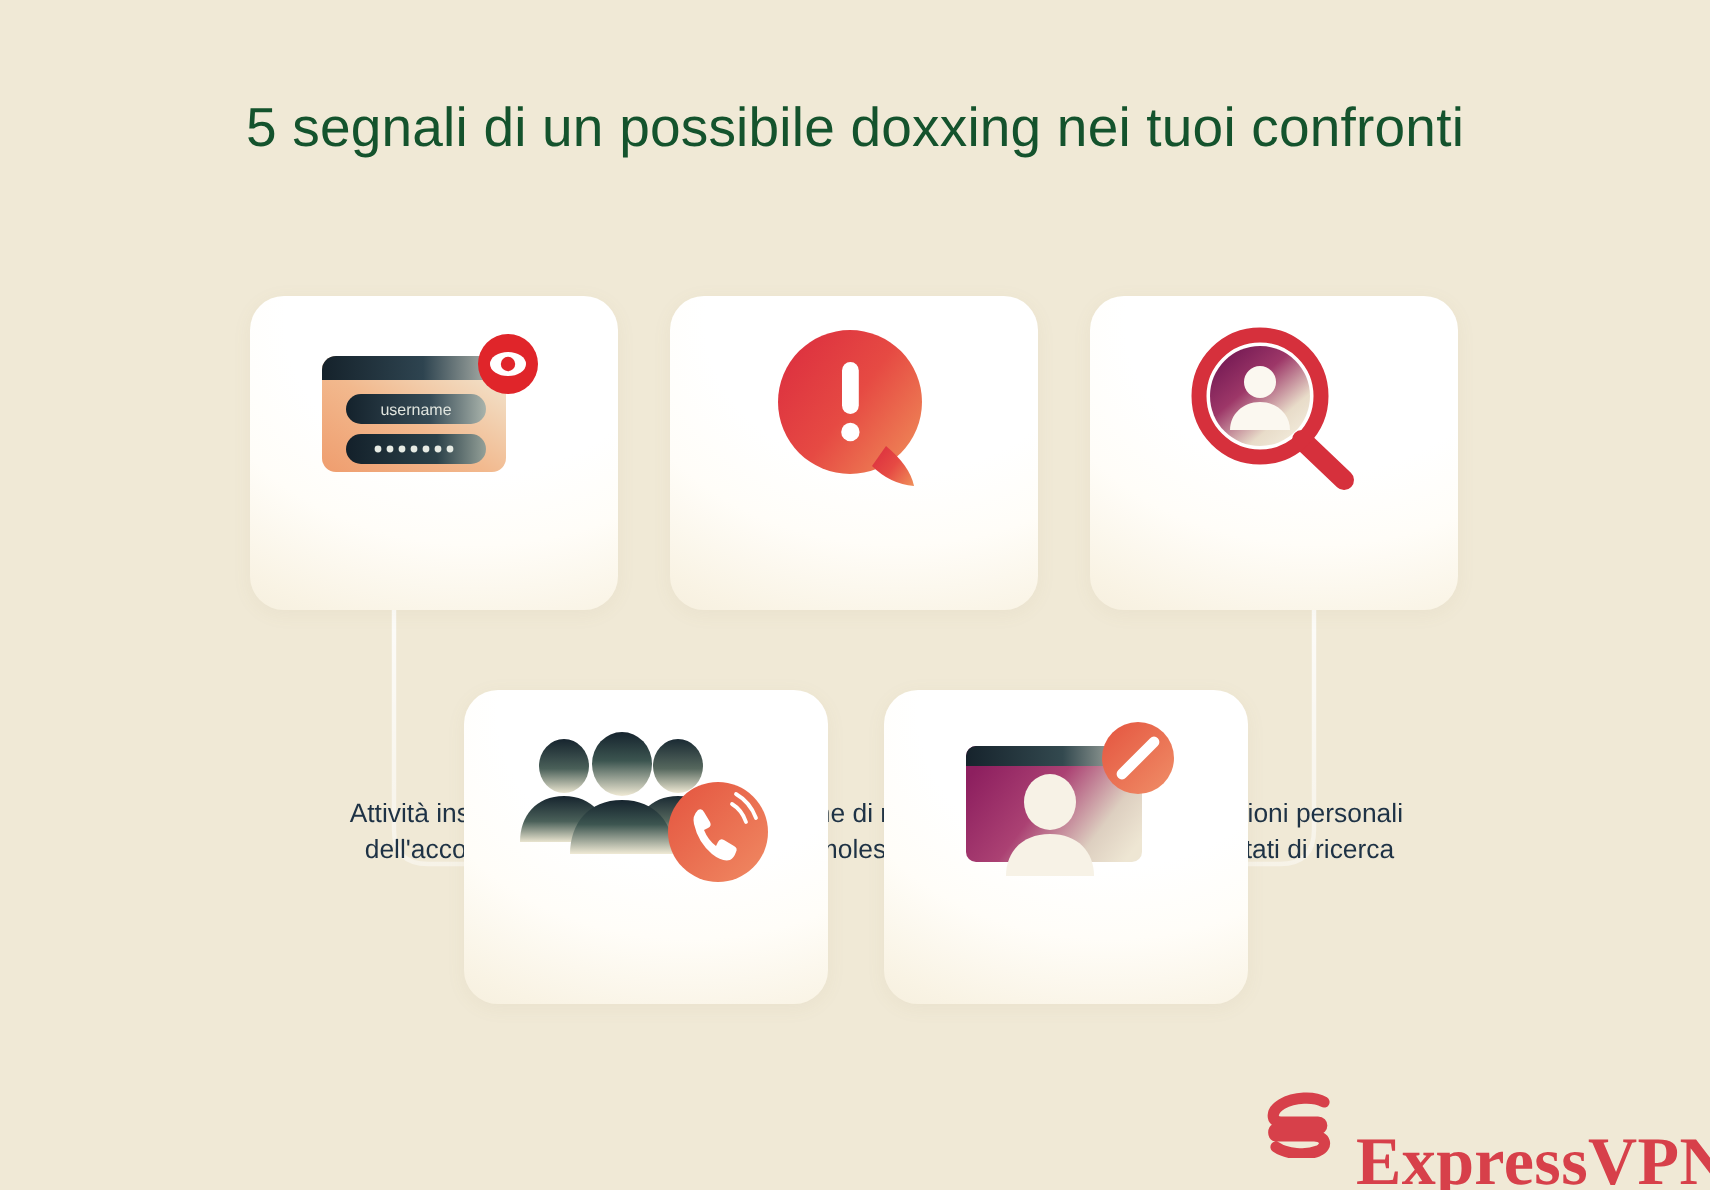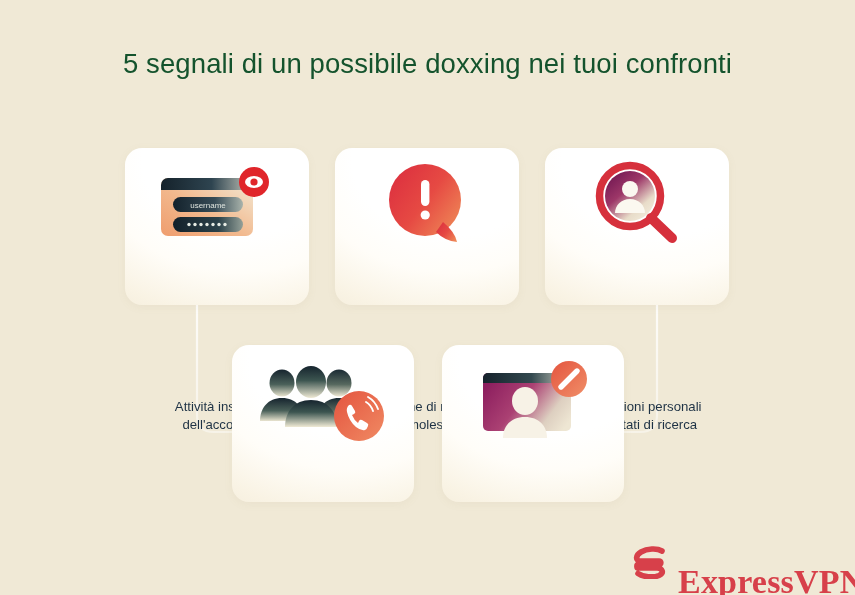--- a/index.html
+++ b/index.html
@@ -31,21 +31,21 @@
     box-shadow:0 2px 10px rgba(150,130,90,.065);
   }
   .card-label {
     position:absolute; left:0; width:100%;
     text-align:center;
     font-size:13.2px; line-height:17.5px; color:#1e3245;
     white-space:pre-line;
   }
   .icon-wrap {
     position:absolute; left:0; width:100%;
-    display:flex; align-items:flex-end; justify-content:center;
+    display:flex; align-items:center; justify-content:center;
   }
 
   
   .c1 { left:125px; top:148px; width:184px; height:157px; }
   .c1 .icon-wrap { top:18px;  height:78px; }
   .c1 .card-label{ top:250px; }
 
   .c2 { left:335px; top:148px; width:184px; height:157px; }
   .c2 .icon-wrap { top:14px;  height:84px; }
   .c2 .card-label{ top:250px; }

